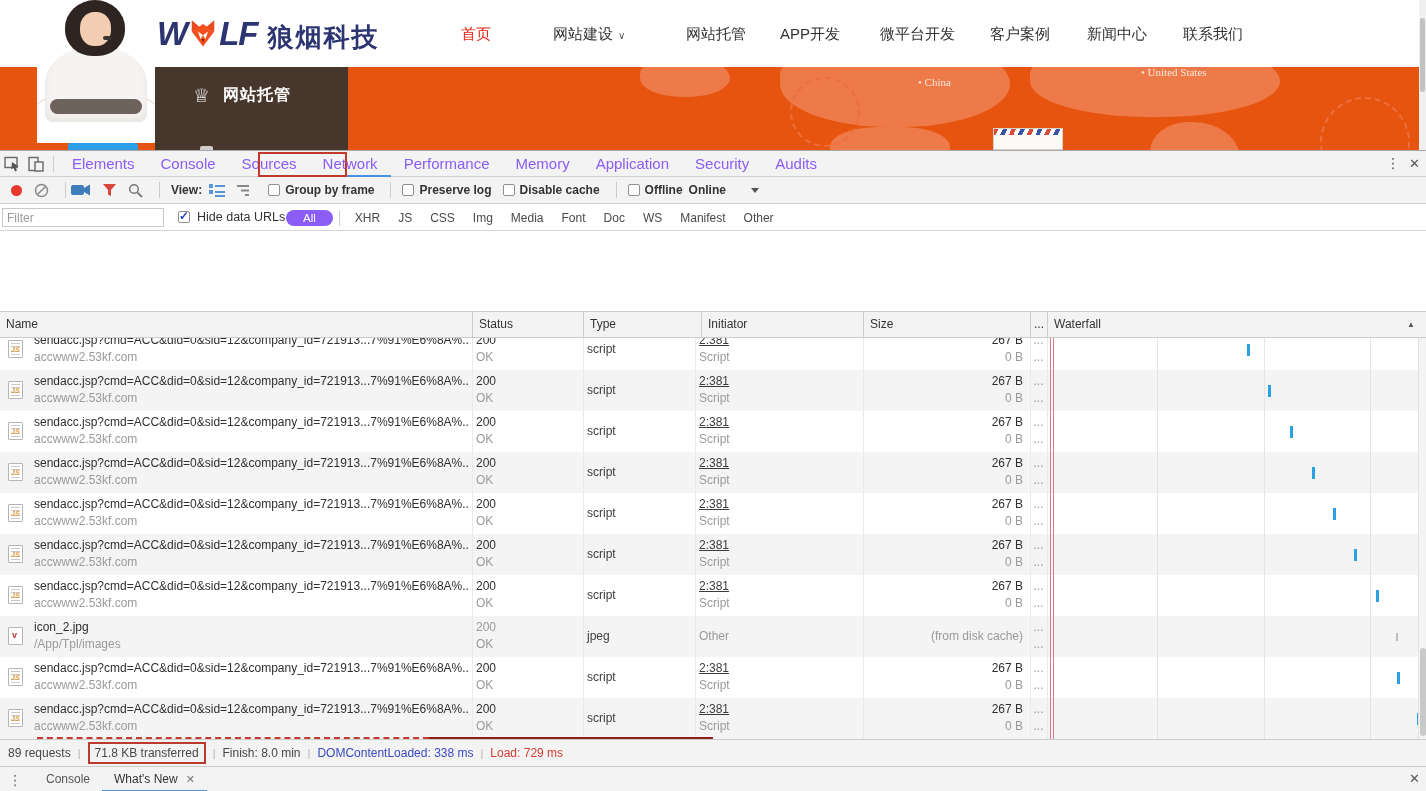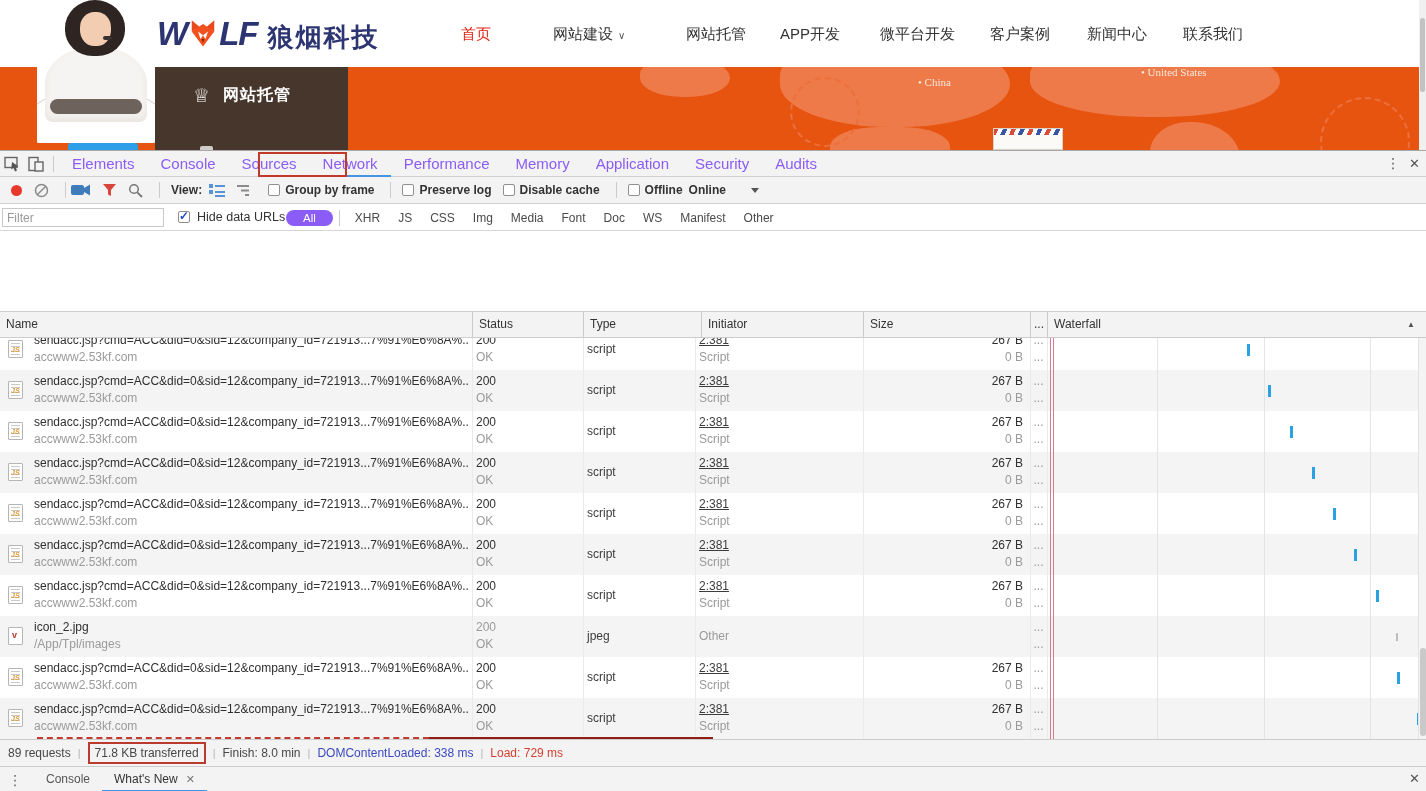--- a/index.html
+++ b/index.html
@@ -465,20 +465,21 @@
         <div class="rw alt">
           <div class="c-icon fico">
             <span class="imgchk">v</span>
           </div>
           <div class="nm1">icon_2.jpg</div>
           <div class="nm2">/App/Tpl/images</div>
           <div class="st1 dim">200</div>
           <div class="st2">OK</div>
           <div class="ty">jpeg</div>
           <div class="inc">Other</div>
+          <div class="szc">(from disk cache)</div>
           <div class="d1">...</div>
           <div class="d2">...</div>
           <div class="tk gray" style="left: 1396px;"></div>
         </div>
         <div class="rw">
           <div class="c-icon fico">
             <div class="lines"></div>
             <div class="lines2"></div>
             <span class="jstxt">JS</span>
           </div>

